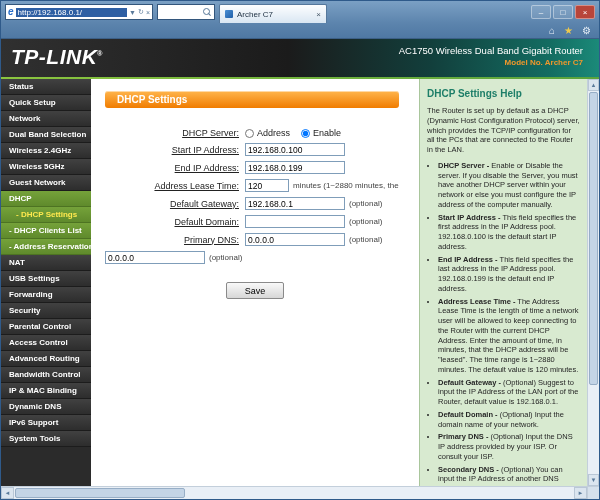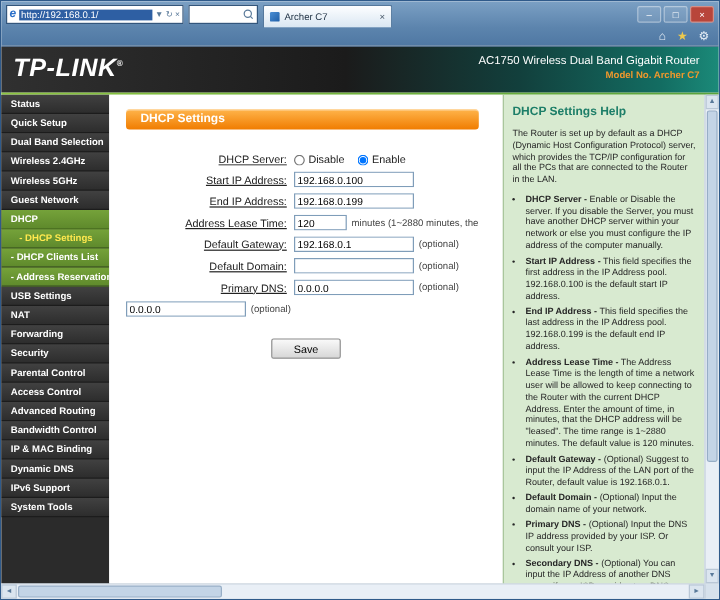--- a/index.html
+++ b/index.html
@@ -46,21 +46,21 @@
   .brand { position:absolute; left:10px; top:6px; color:#fff; font-size:21px;
            font-weight:bold; font-style:italic; letter-spacing:.5px; }
   .brand sup { font-size:7px; font-style:normal; }
   .hdr-right { position:absolute; right:16px; top:6px; text-align:right; }
   .hdr-product { color:#fff; font-size:9.5px; font-weight:normal; }
   .hdr-model { color:#f0982c; font-size:8px; font-weight:bold; margin-top:2px; }
   .green-line { height:2px; background:linear-gradient(90deg,#8cc63f,#59a33c); flex:none; }
 
   
   .viewport { flex:1; position:relative; min-height:0; }
-  .page { position:absolute; left:0; top:0; right:12px; bottom:0; display:flex; background:#e5e5e5; }
+  .page { position:absolute; left:0; top:0; right:12px; bottom:0; display:flex; background:#d946ef; }
 
   
   .sidebar { width:90px; background:#2b2b2b; flex:none; overflow:hidden; }
   .side-item { font-size:8px; font-weight:bold; color:#fff; padding:3px 0 3px 8px;
                border-bottom:1px solid #1c1c1c; white-space:nowrap; overflow:hidden;
                background:linear-gradient(180deg,#414141,#2d2d2d); cursor:pointer; }
   .side-item.group, .side-item.sub { background:linear-gradient(180deg,#75a23a,#5f8a2c); border-bottom-color:#4d7322; }
   .side-item.selected { color:#ffe94e;padding-left:15px; }
 
   
@@ -156,20 +156,23 @@
       <nav class="sidebar">
 
           <div class="side-item">
             <span>Status</span>
           </div>
 
           <div class="side-item">
             <span>Quick Setup</span>
           </div>
 
+          <div class="side-item">
+            <span>Network</span>
+          </div>
 
           <div class="side-item">
             <span>Dual Band Selection</span>
           </div>
 
           <div class="side-item">
             <span>Wireless 2.4GHz</span>
           </div>
 
           <div class="side-item">
@@ -190,25 +193,25 @@
 
           <div class="side-item sub">
             <span>- DHCP Clients List</span>
           </div>
 
           <div class="side-item sub">
             <span>- Address Reservation</span>
           </div>
 
           <div class="side-item">
+            <span>NAT</span>
+          </div>
+
+          <div class="side-item">
             <span>USB Settings</span>
-          </div>
-
-          <div class="side-item">
-            <span>NAT</span>
           </div>
 
           <div class="side-item">
             <span>Forwarding</span>
           </div>
 
           <div class="side-item">
             <span>Security</span>
           </div>
 
@@ -247,21 +250,21 @@
 
       <div class="main">
         <div class="title-bar">DHCP Settings</div>
 
         <div class="form">
 
           <div class="row">
             <span class="lbl">DHCP Server:</span>
             <span class="radio-group">
               <input type="radio" name="dhcpserver" style="">
-              <span class="rlbl">Disable</span>
+              <span class="rlbl">Address</span>
               <input type="radio" name="dhcpserver" checked="" style="">
               <span class="rlbl">Enable</span>
             </span>
           </div>
 
           <div class="row">
             <span class="lbl">Start IP Address:</span>
             <input class="txt" value="192.168.0.100" style="">
           </div>
 

